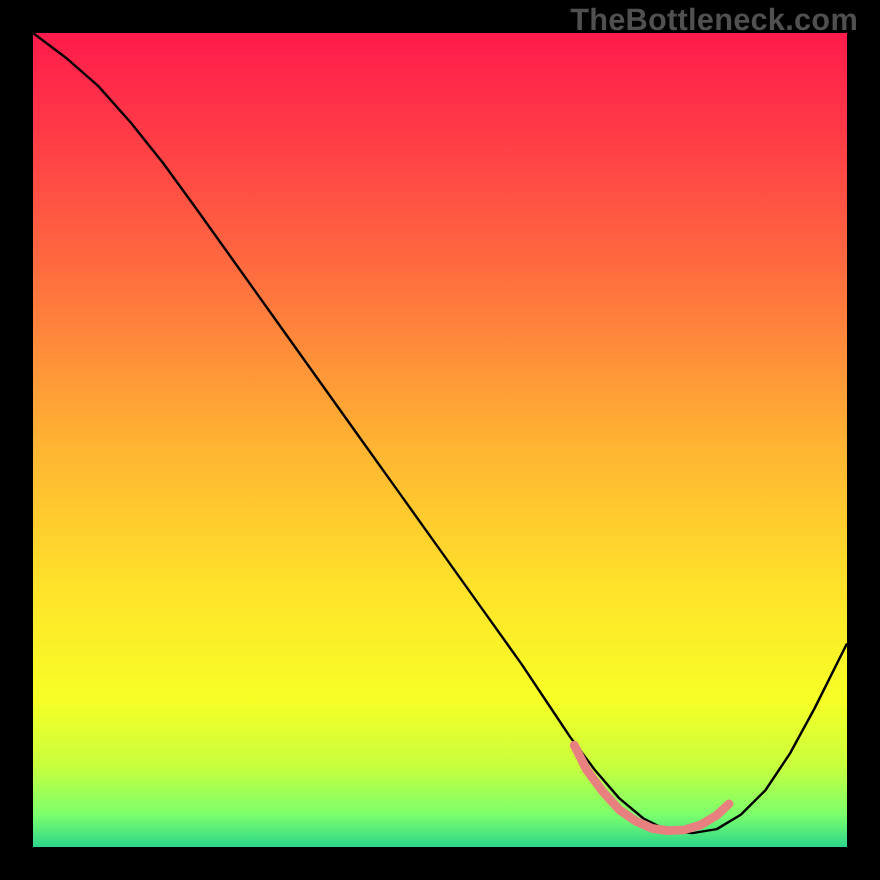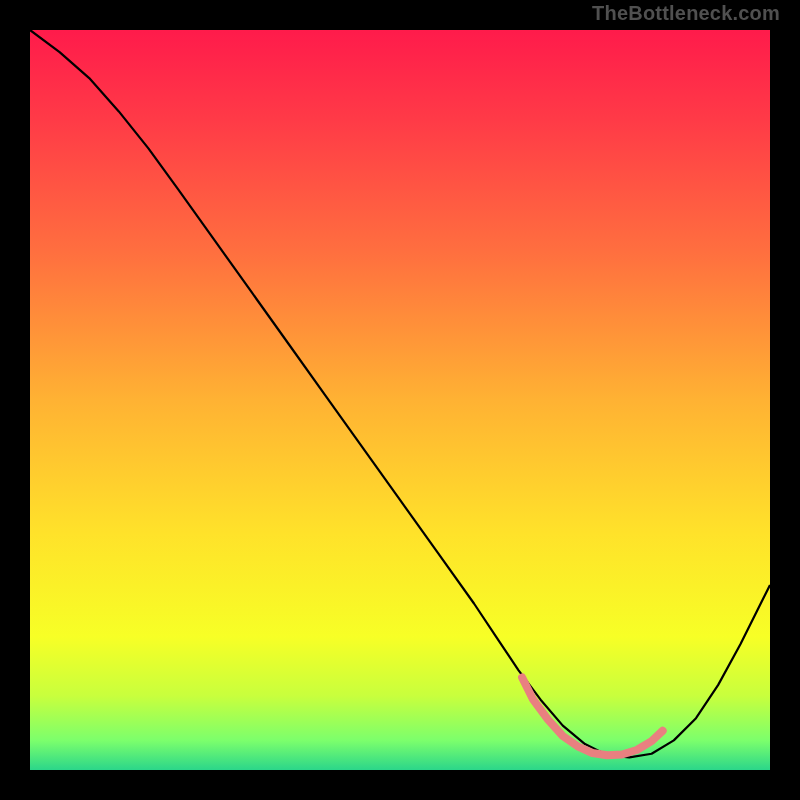--- a/index.html
+++ b/index.html
@@ -14,21 +14,21 @@
   .page {
     position: relative;
     width: 800px;
     height: 800px;
   }
   .watermark {
     position: absolute;
     top: 2px;
     right: 20px;
     color: #505050;
-    font-size: 20px;
+    font-size: 28px;
     font-weight: bold;
     letter-spacing: 0.2px;
     z-index: 5;
   }
   .plot-area {
     position: absolute;
     left: 30px;
     top: 30px;
     width: 740px;
     height: 740px;

